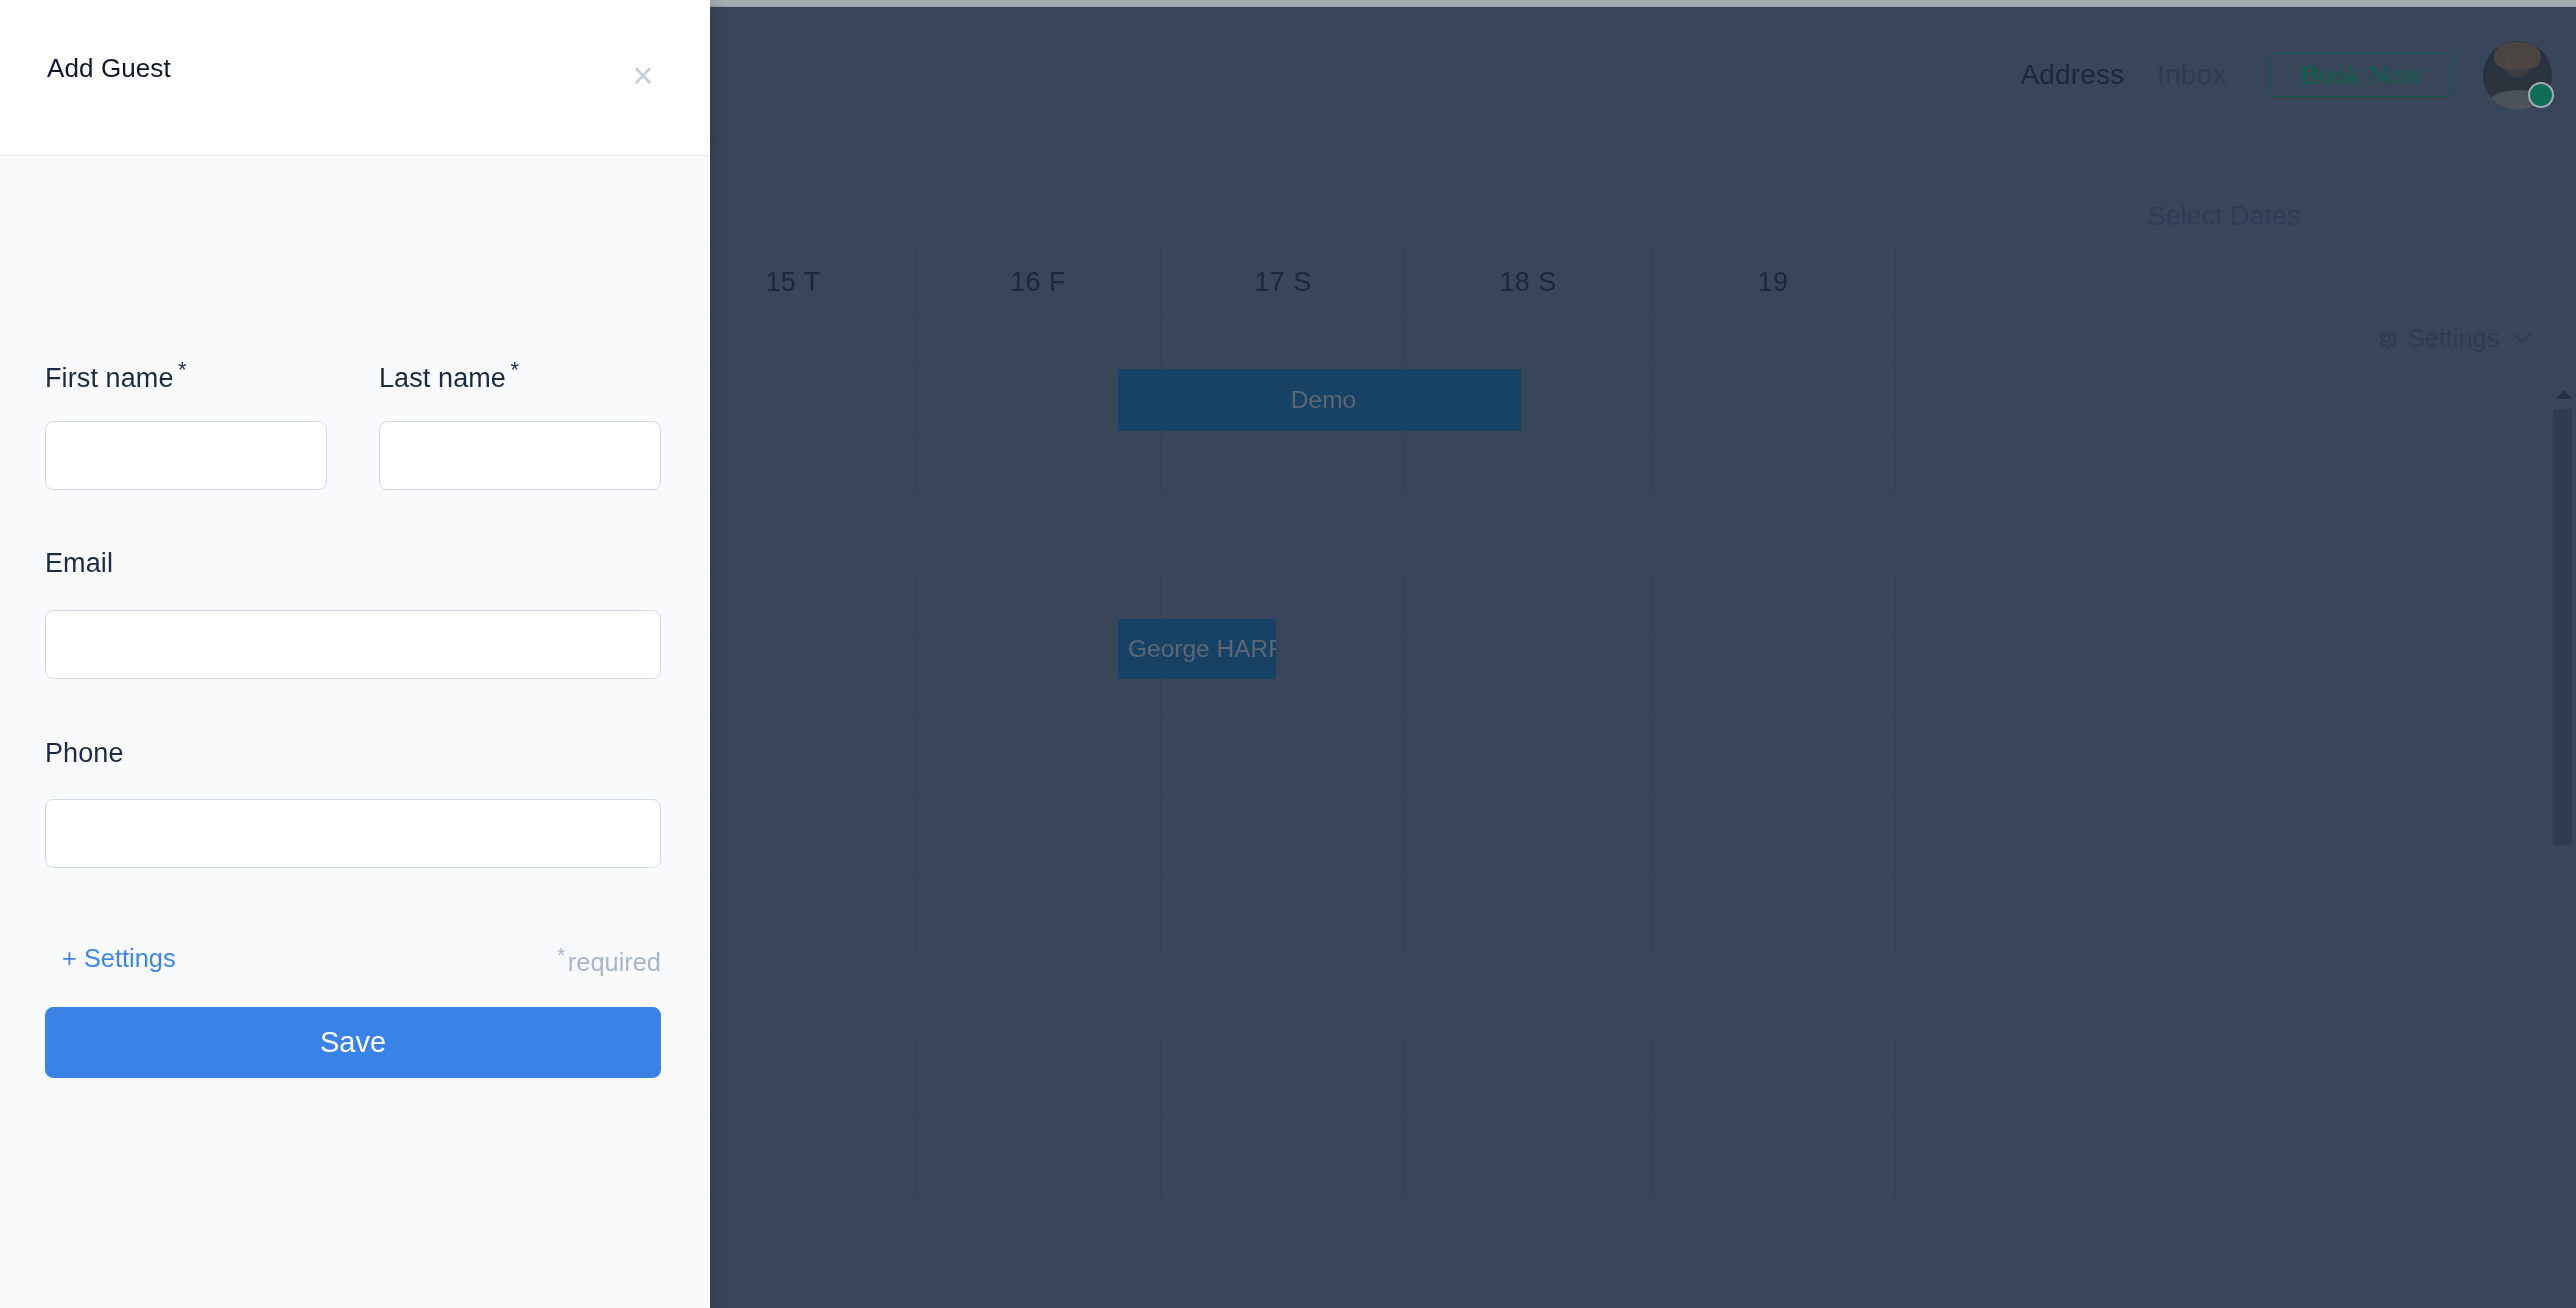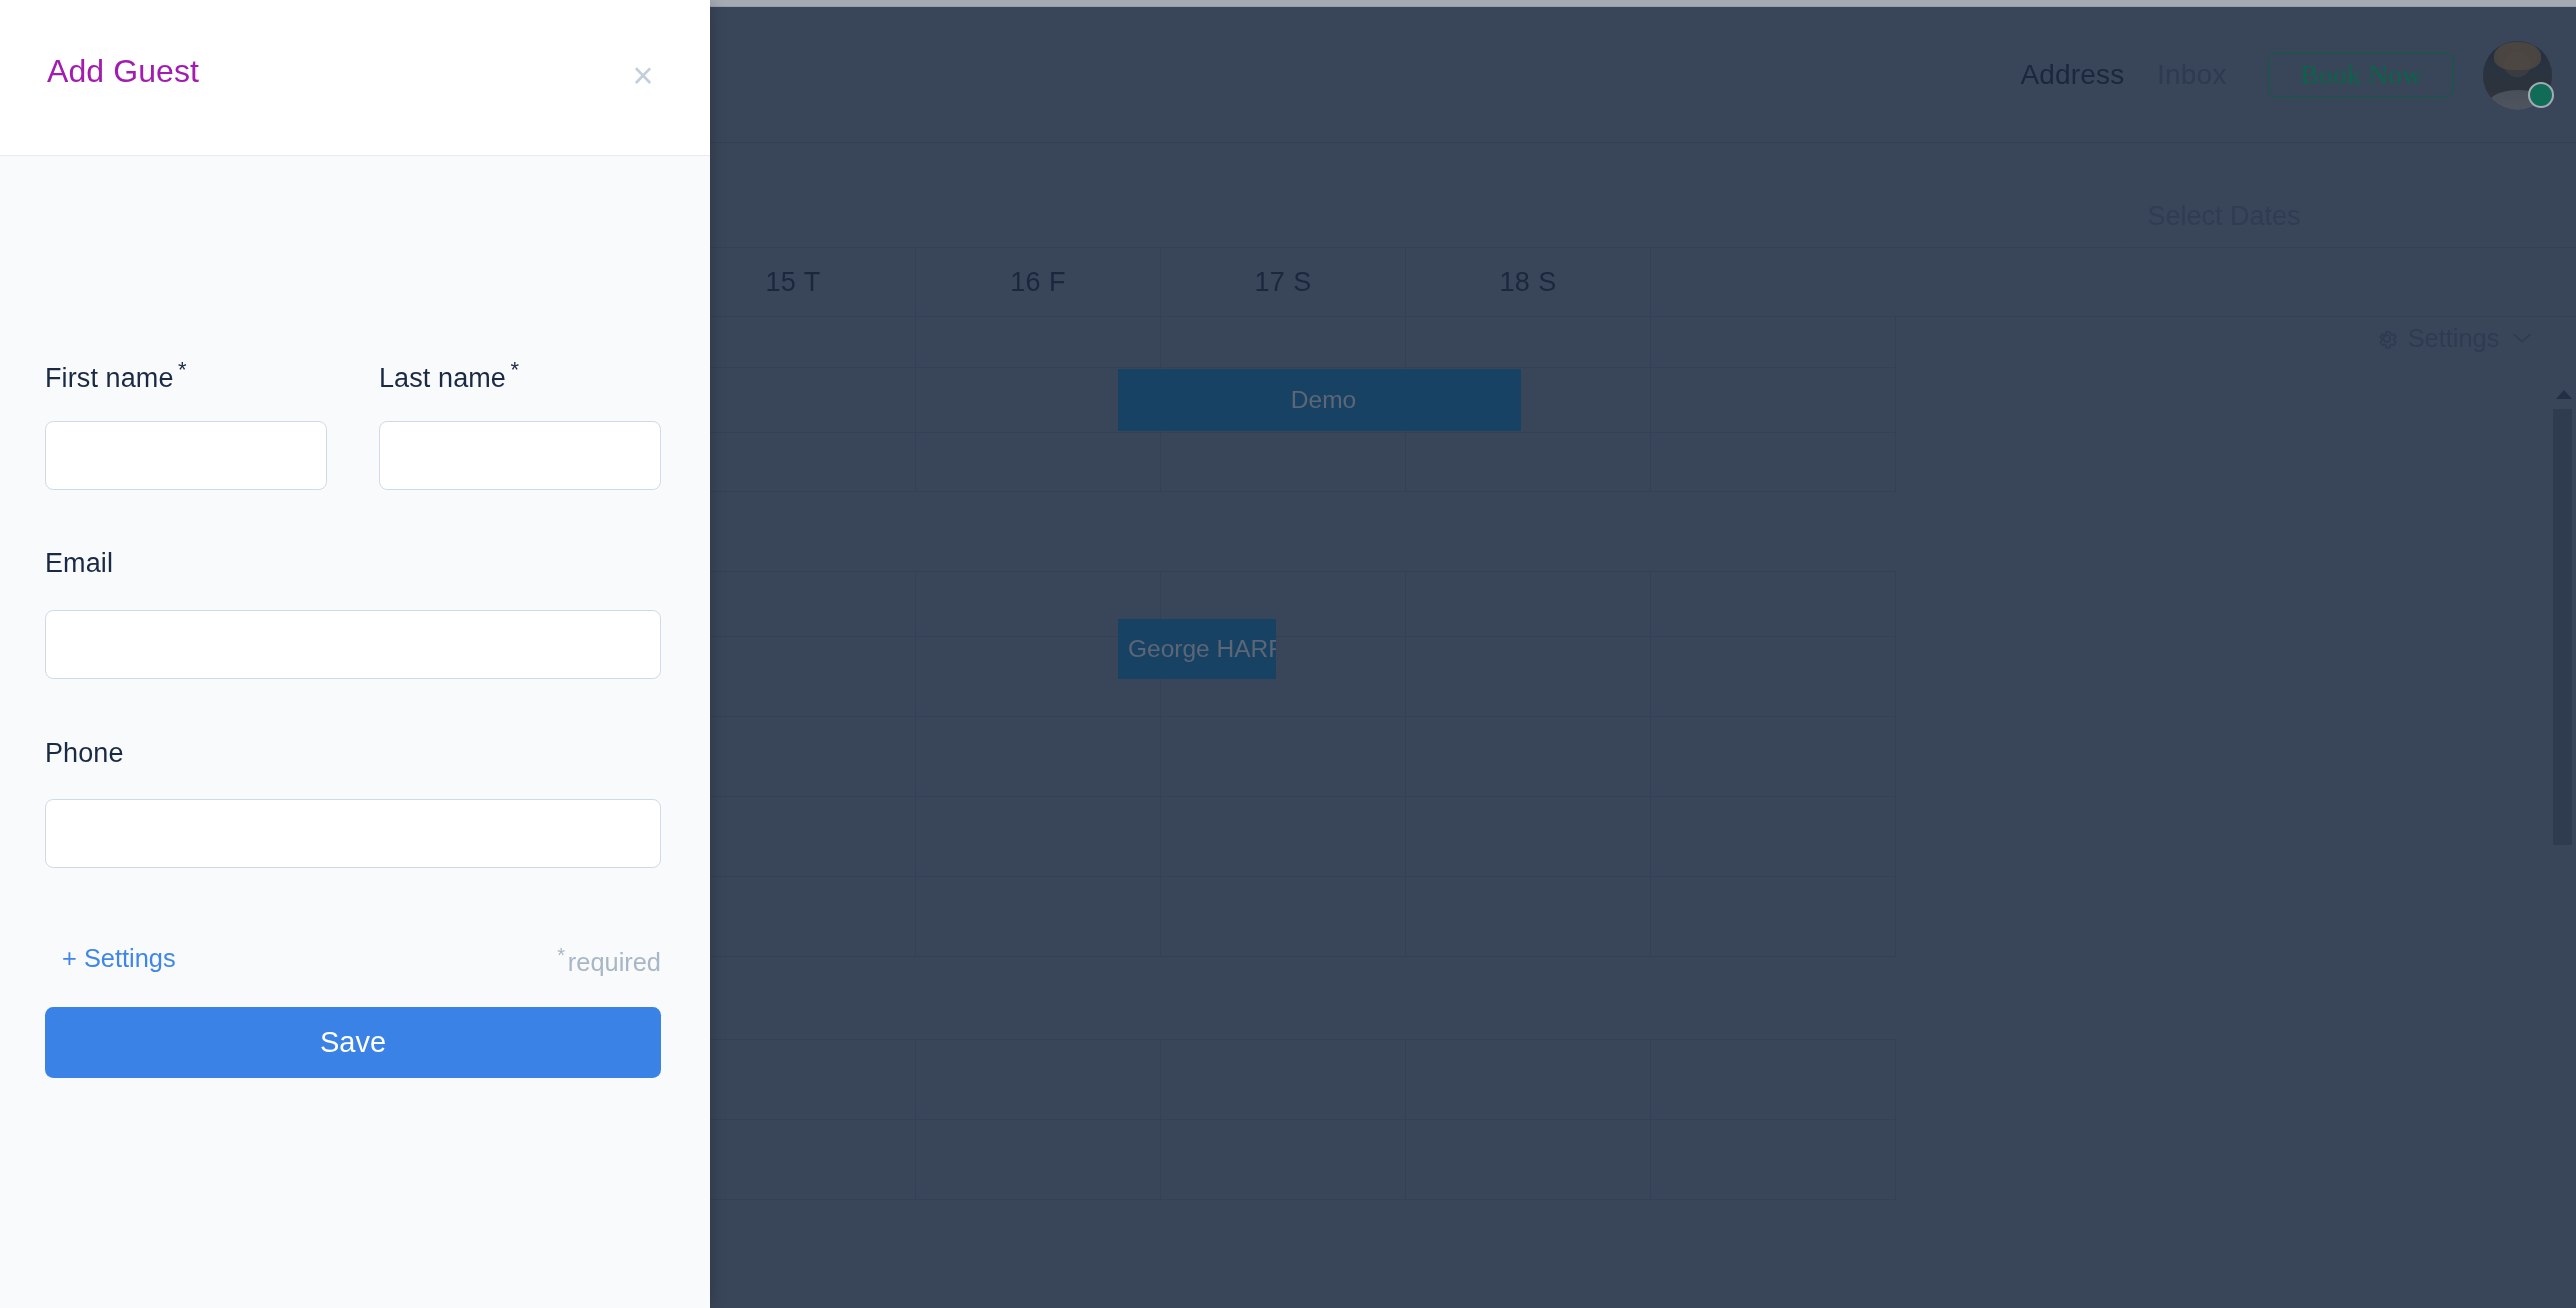--- a/index.html
+++ b/index.html
@@ -282,22 +282,22 @@
   .modal-head {
     position: relative;
     height: 156px;
     background: #ffffff;
     border-bottom: 0.9px solid #e7ecf2;
     box-sizing: border-box;
   }
   .modal-title {
     position: absolute;
     left: 47px; top: 53px;
-    font-size: 32px;
-    color: #a21caf;
+    font-size: 26px;
+    color: #0f172a;
     letter-spacing: 0.1px;
   }
   .modal-close {
     position: absolute;
     right: 47px; top: 56px;
     width: 40px; height: 40px;
     display: flex;
     align-items: center;
     justify-content: center;
     font-size: 36px;
@@ -416,20 +416,21 @@
     <div class="calendar">
 
       <div class="cal-head">
         <div class="gutter"></div>
         <div class="hcell">13 T</div>
         <div class="hcell">14 W</div>
         <div class="hcell">15 T</div>
         <div class="hcell">16 F</div>
         <div class="hcell">17 S</div>
         <div class="hcell">18 S</div>
+        <div class="hcell">19</div>
       </div>
 
       <div class="cal-body">
 
         <div class="cal-row" style="height:51px">
           <div class="gutter"></div>
           <div class="cell"></div>
           <div class="cell"></div>
           <div class="cell"></div>
           <div class="cell"></div>

